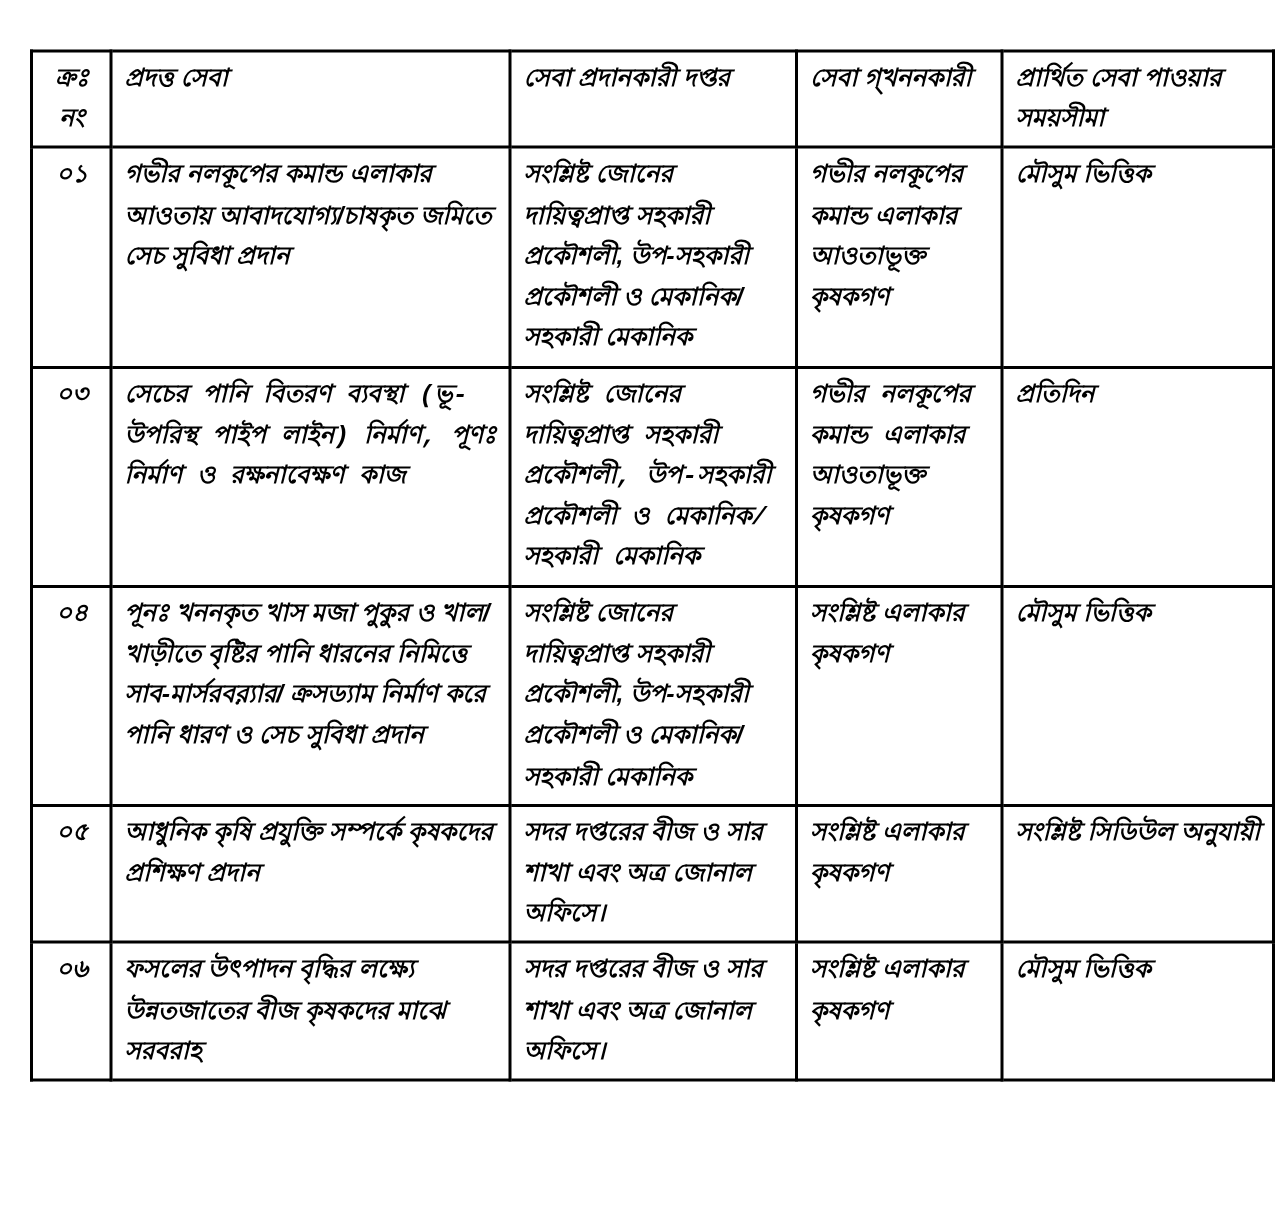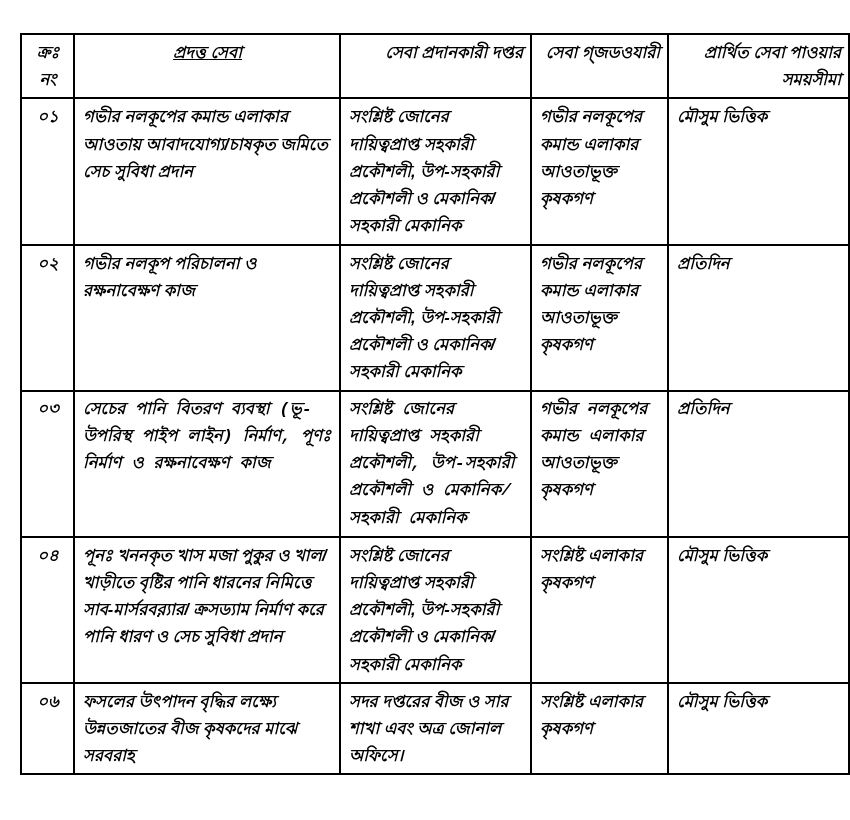--- a/index.html
+++ b/index.html
@@ -31,22 +31,22 @@
     color: #000000;
     font-weight: bold;
     font-style: italic;
     font-size: 16.5px;
     line-height: 1.65;
     overflow: hidden;
     word-wrap: break-word;
   }
   
   th.col-serial, td.col-serial { text-align: center; padding-left: 2px; padding-right: 2px; }
-  th.col-service { text-align: center; text-decoration: underline; }
-  th.col-provider, th.col-recipient, th.col-timeframe { text-align: right; }
+  th.col-service { text-align: left; }
+  th.col-provider, th.col-recipient, th.col-timeframe { text-align: left; }
   td.col-service, td.col-provider, td.col-recipient, td.col-timeframe { text-align: left; }
   
   tr.hrow   { height: 45px; }
   tr.row-0  { height: 94px; }
   tr.row-1  { height: 93px; }
   tr.row-2  { height: 97px; font-family: Liberation Mono, monospace; }
   tr.row-3  { height: 96px; margin-top: 12px; }
   tr.row-4  { height: 70px; }
   tr.row-5  { height: 70px; }
 </style>
@@ -60,53 +60,53 @@
       <col style="width:266px">
       <col style="width:191px">
       <col style="width:137px">
       <col style="width:181px">
     </colgroup>
     <thead>
       <tr class="hrow">
         <th class="col-serial">ক্রঃ নং</th>
         <th class="col-service">প্রদত্ত সেবা</th>
         <th class="col-provider">সেবা প্রদানকারী দপ্তর</th>
-        <th class="col-recipient">সেবা গ্জডওযারী</th>
+        <th class="col-recipient">সেবা গ্খননকারী</th>
         <th class="col-timeframe">প্রার্থিত সেবা পাওয়ার সময়সীমা</th>
       </tr>
     </thead>
     <tbody>
       <tr class="row-0">
         <td class="col-serial">০১</td>
         <td class="col-service">গভীর নলকূপের কমান্ড এলাকার আওতায় আবাদযোগ্য/চাষকৃত জমিতে সেচ সুবিধা প্রদান</td>
         <td class="col-provider">সংশ্লিষ্ট জোনের দায়িত্বপ্রাপ্ত সহকারী প্রকৌশলী, উপ-সহকারী প্রকৌশলী ও মেকানিক/ সহকারী মেকানিক</td>
         <td class="col-recipient">গভীর নলকূপের কমান্ড এলাকার আওতাভূক্ত কৃষকগণ</td>
         <td class="col-timeframe">মৌসুম ভিত্তিক</td>
-      </tr>
-      <tr class="row-1">
-        <td class="col-serial">০২</td>
-        <td class="col-service">গভীর নলকূপ পরিচালনা ও রক্ষনাবেক্ষণ কাজ</td>
-        <td class="col-provider">সংশ্লিষ্ট জোনের দায়িত্বপ্রাপ্ত সহকারী প্রকৌশলী, উপ-সহকারী প্রকৌশলী ও মেকানিক/ সহকারী মেকানিক</td>
-        <td class="col-recipient">গভীর নলকূপের কমান্ড এলাকার আওতাভূক্ত কৃষকগণ</td>
-        <td class="col-timeframe">প্রতিদিন</td>
       </tr>
       <tr class="row-2">
         <td class="col-serial">০৩</td>
         <td class="col-service">সেচের পানি বিতরণ ব্যবস্থা (ভূ-উপরিস্থ পাইপ লাইন) নির্মাণ, পূণঃ নির্মাণ ও রক্ষনাবেক্ষণ কাজ</td>
         <td class="col-provider">সংশ্লিষ্ট জোনের দায়িত্বপ্রাপ্ত সহকারী প্রকৌশলী, উপ-সহকারী প্রকৌশলী ও মেকানিক/ সহকারী মেকানিক</td>
         <td class="col-recipient">গভীর নলকূপের কমান্ড এলাকার আওতাভূক্ত কৃষকগণ</td>
         <td class="col-timeframe">প্রতিদিন</td>
       </tr>
       <tr class="row-3">
         <td class="col-serial">০৪</td>
         <td class="col-service">পূনঃ খননকৃত খাস মজা পুকুর ও খাল/খাড়ীতে বৃষ্টির পানি ধারনের নিমিত্তে সাব-মার্সরবর়্যার/ ক্রসড্যাম নির্মাণ করে পানি ধারণ ও সেচ সুবিধা প্রদান</td>
         <td class="col-provider">সংশ্লিষ্ট জোনের দায়িত্বপ্রাপ্ত সহকারী প্রকৌশলী, উপ-সহকারী প্রকৌশলী ও মেকানিক/ সহকারী মেকানিক</td>
         <td class="col-recipient">সংশ্লিষ্ট এলাকার কৃষকগণ</td>
         <td class="col-timeframe">মৌসুম ভিত্তিক</td>
       </tr>
+      <tr class="row-4">
+        <td class="col-serial">০৫</td>
+        <td class="col-service">আধুনিক কৃষি প্রযুক্তি সম্পর্কে কৃষকদের প্রশিক্ষণ প্রদান</td>
+        <td class="col-provider">সদর দপ্তরের বীজ ও সার শাখা এবং অত্র জোনাল অফিসে।</td>
+        <td class="col-recipient">সংশ্লিষ্ট এলাকার কৃষকগণ</td>
+        <td class="col-timeframe">সংশ্লিষ্ট সিডিউল অনুযায়ী</td>
+      </tr>
       <tr class="row-5">
         <td class="col-serial">০৬</td>
         <td class="col-service">ফসলের উৎপাদন বৃদ্ধির লক্ষ্যে উন্নতজাতের বীজ কৃষকদের মাঝে সরবরাহ</td>
         <td class="col-provider">সদর দপ্তরের বীজ ও সার শাখা এবং অত্র জোনাল অফিসে।</td>
         <td class="col-recipient">সংশ্লিষ্ট এলাকার কৃষকগণ</td>
         <td class="col-timeframe">মৌসুম ভিত্তিক</td>
       </tr>
 
     </tbody>
   </table>

